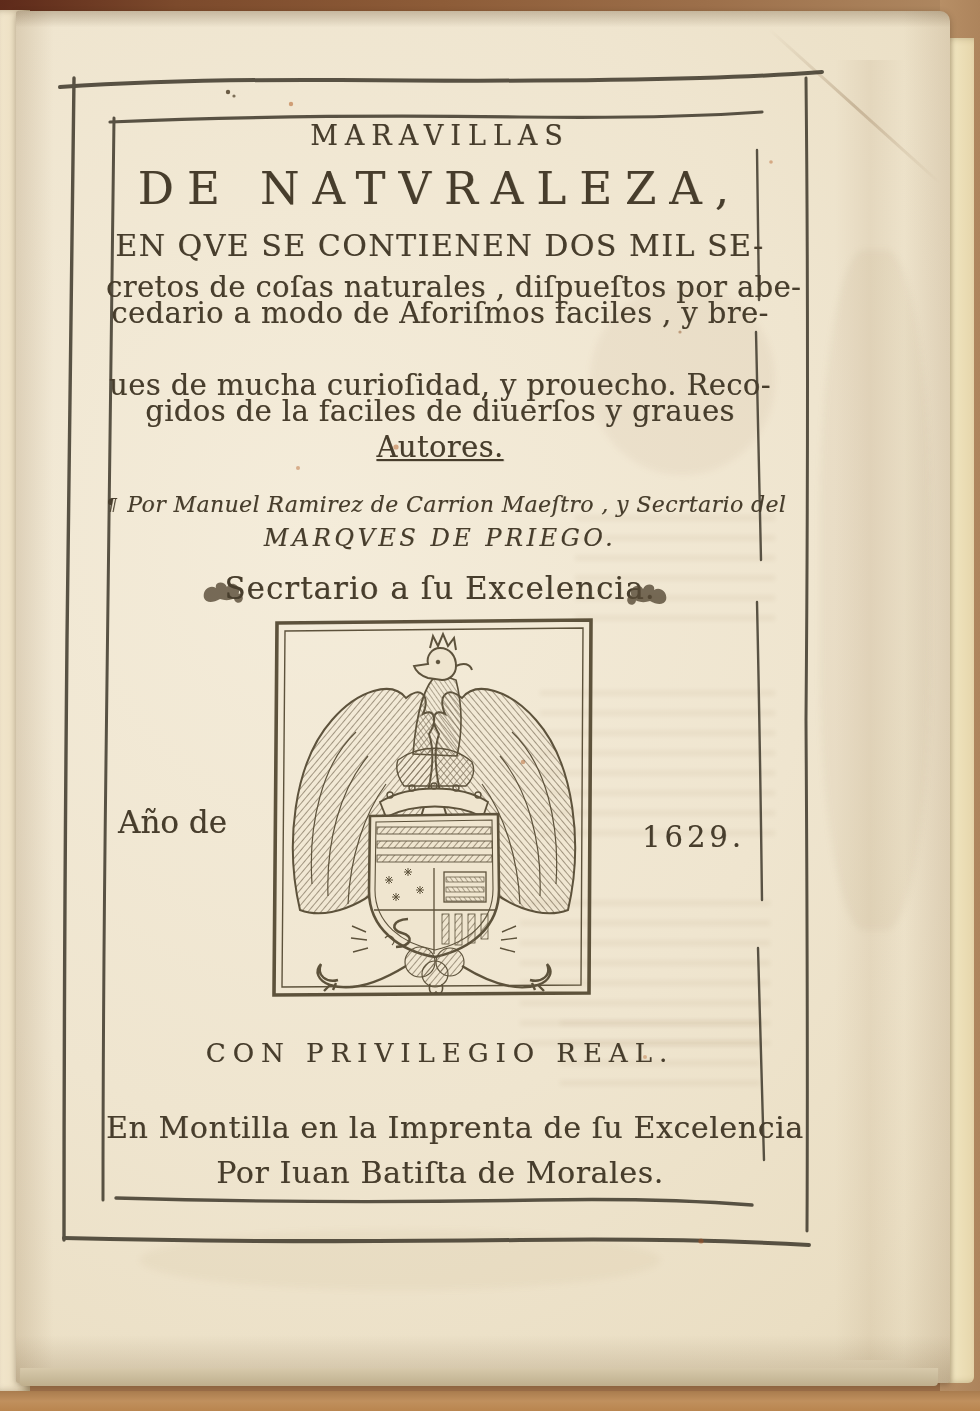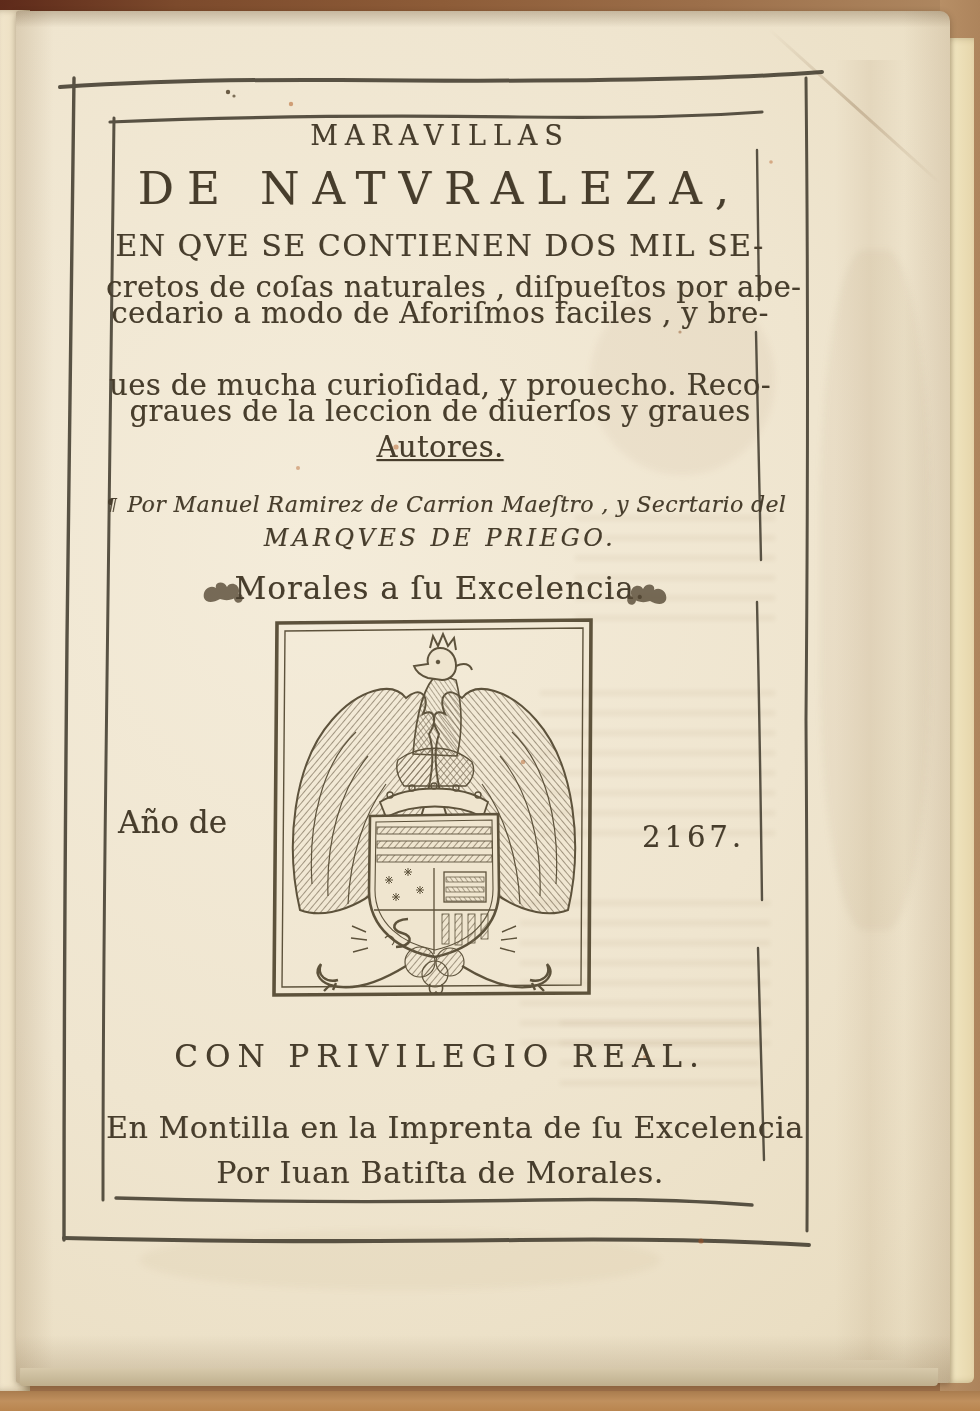--- a/index.html
+++ b/index.html
@@ -48,21 +48,21 @@
   .cline{left:106px;width:668px;text-align:center;white-space:nowrap;}
   .t-header{font-size:27px;letter-spacing:7px;}
   .t-title{font-size:45px;letter-spacing:13px;font-weight:500;}
   .t-caps{font-size:30px;letter-spacing:1.5px;}
   .t-body{font-size:29px;letter-spacing:.4px;}
   .t-byline{font-size:22px;font-style:italic;letter-spacing:.4px;}
   .t-marques{font-size:24px;font-style:italic;letter-spacing:3.5px;}
   .t-dedic{font-size:31px;letter-spacing:1px;}
   .t-year{font-size:31px;}
   .t-num{font-size:29px;letter-spacing:4px;}
-  .t-priv{font-size:31px;letter-spacing:7px;}
+  .t-priv{font-size:26px;letter-spacing:7px;}
   .t-imprint{font-size:30px;letter-spacing:.6px;}
   .mark{font-size:17px;font-style:italic;margin-right:10px;vertical-align:2px;}
   svg.lineart{overflow:visible;}
 </style>
 </head>
 <body>
 
 <div class="abs bg-top"></div>
 <div class="abs bg-right"></div>
 <div class="abs bg-bottom"></div>
@@ -110,44 +110,44 @@
   </g>
 </svg>
 
 <div class="abs ink cline t-header" style="top:120px;">MARAVILLAS</div>
 <div class="abs ink cline t-title" style="top:162px;">DE NATVRALEZA,</div>
 
 <div class="abs ink cline t-caps" style="top:228px;">EN QVE SE CONTIENEN DOS MIL SE-</div>
 <div class="abs ink cline t-body" style="top:270px;">cretos de coſas naturales , diſpueſtos por abe-</div>
 <div class="abs ink cline t-body" style="top:296px;">cedario a modo de Aforiſmos faciles , y bre-</div>
 <div class="abs ink cline t-body" style="top:368px;">ues de mucha curioſidad, y prouecho. Reco-</div>
-<div class="abs ink cline t-body" style="top:394px;">graues de la leccion de diuerſos y graues</div>
+<div class="abs ink cline t-body" style="top:394px;">gidos de la faciles de diuerſos y graues</div>
 <div class="abs ink cline t-body" style="top:430px;text-decoration:underline;">Autores.</div>
 
 <div class="abs ink cline t-byline" style="top:492px;">
   <span class="mark">¶</span><span>Por Manuel Ramirez de Carrion Maeſtro , y Secrtario del</span>
 </div>
 <div class="abs ink cline t-marques" style="top:524px;">MARQVES DE PRIEGO.</div>
 
 <svg class="abs lineart" style="left:200px;top:578px;" width="46" height="28" viewBox="0 0 46 28">
   <g fill="#574a36" opacity=".8">
     <path d="M4,20 C2,12 10,6 16,10 C14,4 24,2 27,9 C30,3 40,6 39,14 C38,21 28,24 20,21 C13,25 6,25 4,20 Z"></path>
     <path d="M36,16 C42,14 45,20 41,24 C38,26 34,24 34,20 Z"></path>
   </g>
 </svg>
-<div class="abs ink cline t-dedic" style="top:570px;">Morales a ſu Excelencia.</div>
+<div class="abs ink cline t-dedic" style="top:570px;">Secrtario a ſu Excelencia.</div>
 <svg class="abs lineart" style="left:624px;top:580px;" width="46" height="28" viewBox="0 0 46 28">
   <g fill="#574a36" opacity=".8" transform="translate(46,0) scale(-1,1)">
     <path d="M4,20 C2,12 10,6 16,10 C14,4 24,2 27,9 C30,3 40,6 39,14 C38,21 28,24 20,21 C13,25 6,25 4,20 Z"></path>
     <path d="M36,16 C42,14 45,20 41,24 C38,26 34,24 34,20 Z"></path>
   </g>
 </svg>
 
 <div class="abs ink t-year" style="left:118px;top:804px;">Año de</div>
-<div class="abs ink t-num" style="left:642px;top:820px;">2167.</div>
+<div class="abs ink t-num" style="left:642px;top:820px;">1629.</div>
 
 <svg class="abs lineart" style="left:270px;top:614px;" width="328" height="388" viewBox="0 0 328 388">
   <defs>
     <pattern id="ht" width="5" height="5" patternUnits="userSpaceOnUse" patternTransform="rotate(40)">
       <path d="M0 0 V5" stroke="#6a5d47" stroke-width="1.3"></path>
     </pattern>
     <pattern id="ht2" width="4" height="4" patternUnits="userSpaceOnUse" patternTransform="rotate(-35)">
       <path d="M0 0 V4" stroke="#6a5d47" stroke-width="1.1"></path>
     </pattern>
   </defs>

